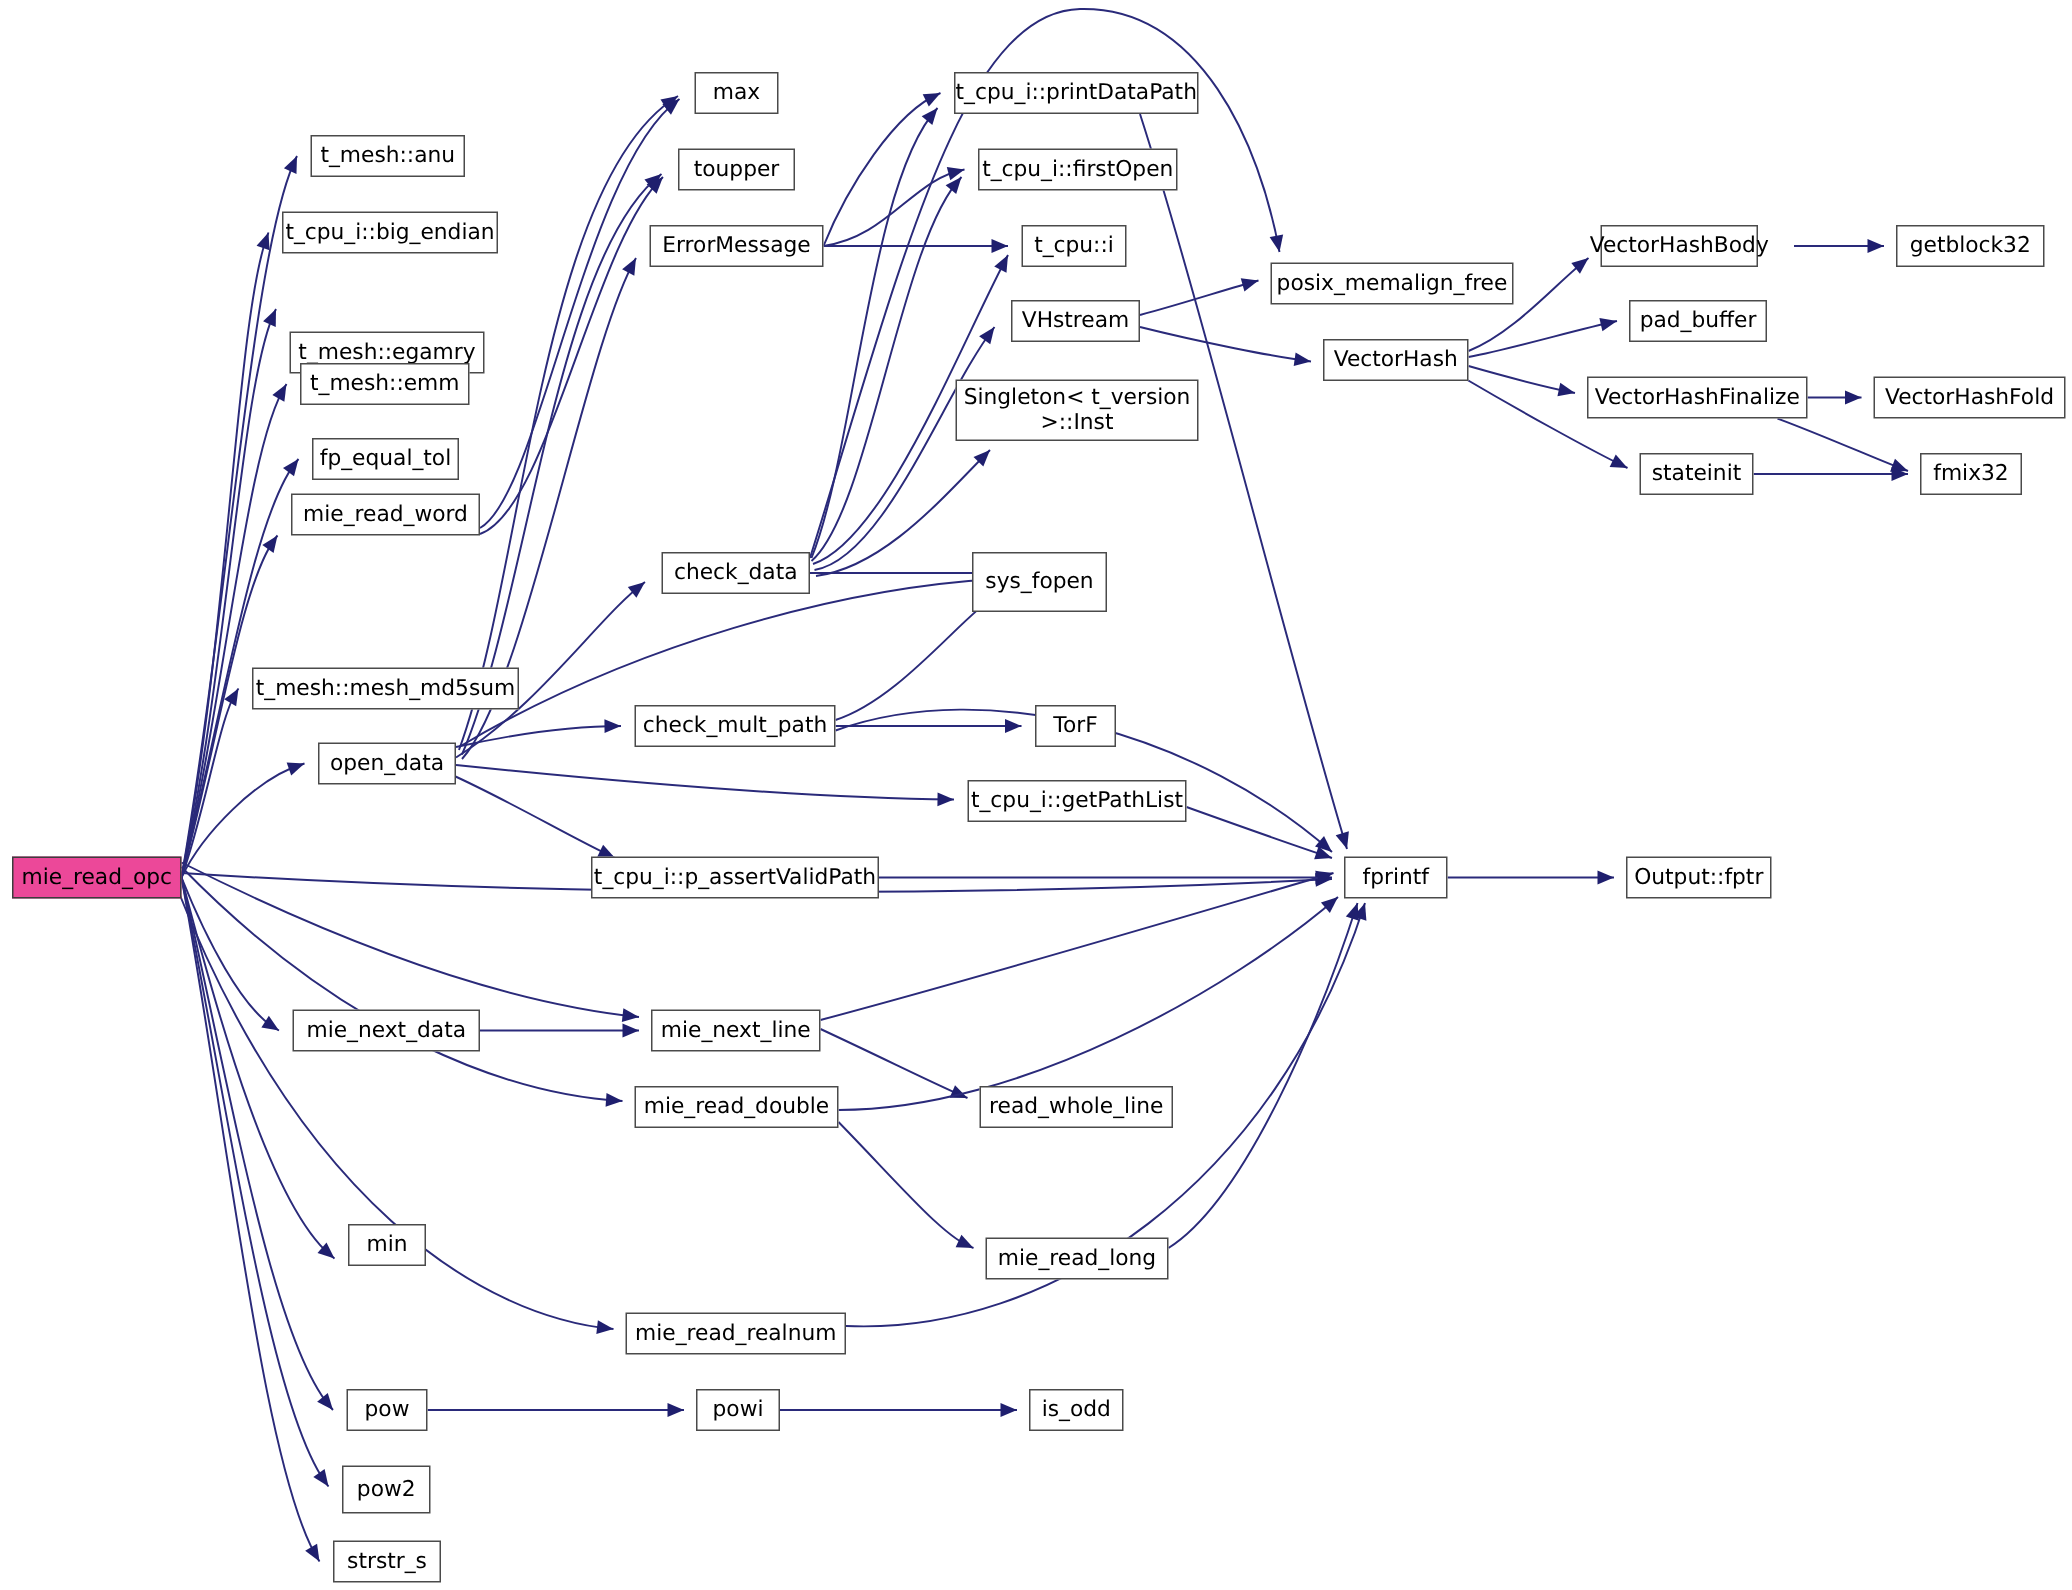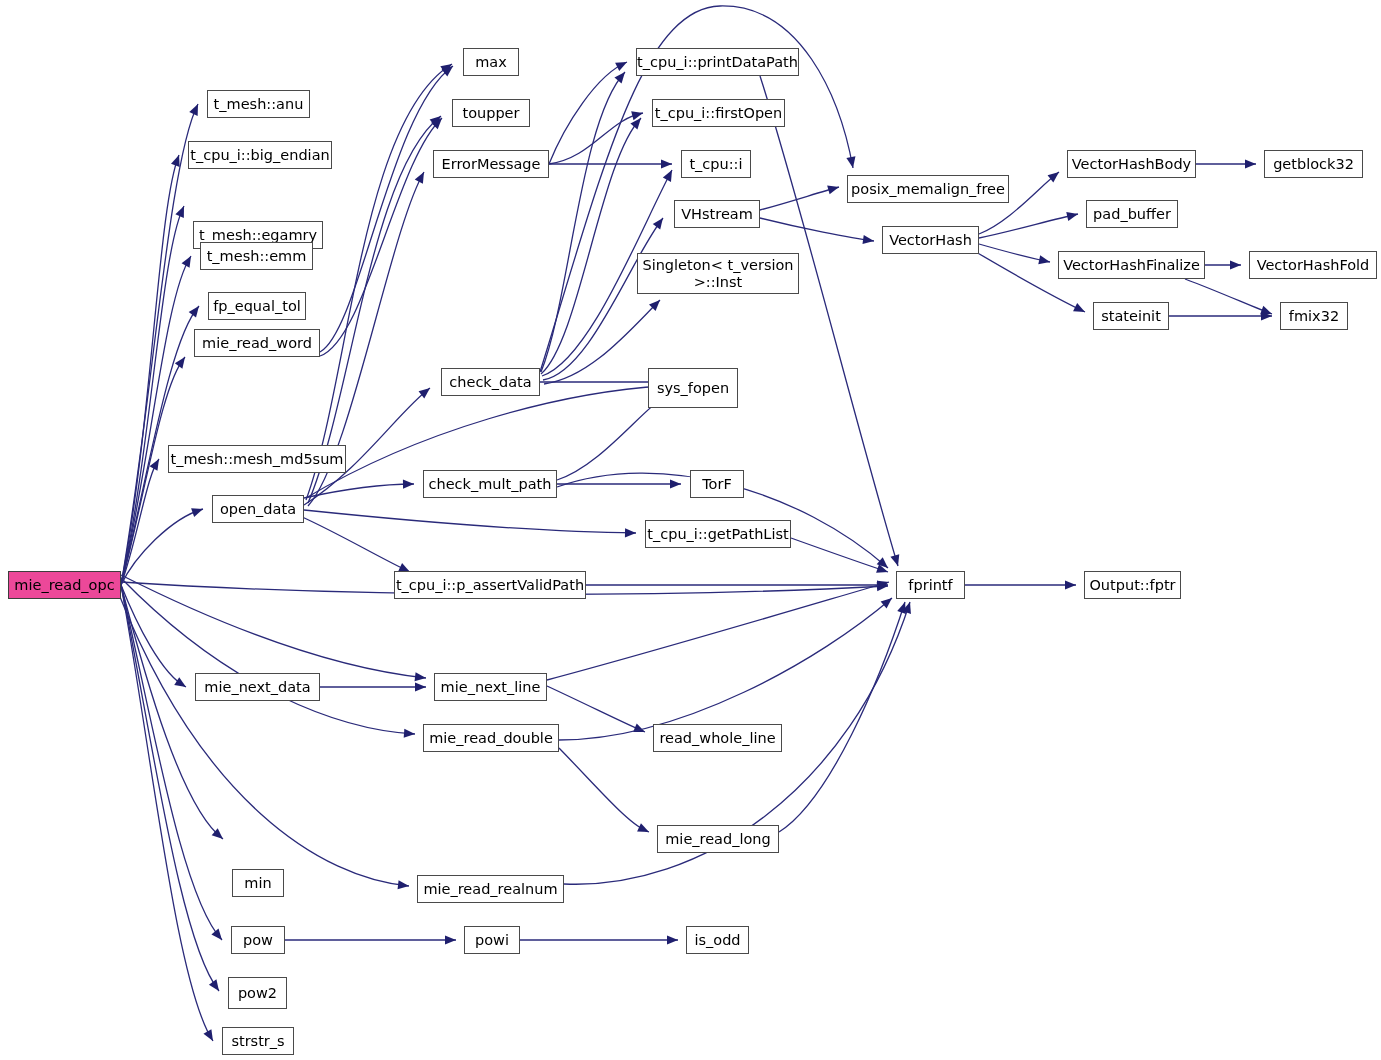--- a/index.html
+++ b/index.html
@@ -151,21 +151,21 @@
       <div class="node cur" style="left: 8px; top: 571px; width: 113px; height: 28px;"><span>mie_read_opc</span></div>
       <div class="node" style="left: 207px; top: 90px; width: 103px; height: 28px;"><span>t_mesh::anu</span></div>
       <div class="node" style="left: 188px; top: 141px; width: 144px; height: 28px;"><span>t_cpu_i::big_endian</span></div>
       <div class="node" style="left: 193px; top: 192px; width: 130px; height: 28px; margin-top: 29px;"><span>t_mesh::egamry</span></div>
       <div class="node" style="left: 200px; top: 242px; width: 113px; height: 28px;"><span>t_mesh::emm</span></div>
       <div class="node" style="left: 208px; top: 292px; width: 98px; height: 28px;"><span>fp_equal_tol</span></div>
       <div class="node" style="left: 194px; top: 329px; width: 126px; height: 28px;"><span>mie_read_word</span></div>
       <div class="node" style="left: 168px; top: 445px; width: 178px; height: 28px;"><span>t_mesh::mesh_md5sum</span></div>
       <div class="node" style="left: 212px; top: 495px; width: 92px; height: 28px;"><span>open_data</span></div>
       <div class="node" style="left: 195px; top: 673px; width: 125px; height: 28px;"><span>mie_next_data</span></div>
-      <div class="node" style="left: 232px; top: 869px; width: 52px; height: 28px;"><span>min</span></div>
+      <div class="node" style="left: 232px; top: 816px; width: 52px; height: 28px;"><span>min</span></div>
       <div class="node" style="left: 231px; top: 926px; width: 54px; height: 28px;"><span>pow</span></div>
       <div class="node" style="left: 228px; top: 977px; width: 59px; height: 32px;"><span>pow2</span></div>
       <div class="node" style="left: 222px; top: 1027px; width: 72px; height: 28px;"><span>strstr_s</span></div>
       <div class="node" style="left: 463px; top: 48px; width: 56px; height: 28px;"><span>max</span></div>
       <div class="node" style="left: 452px; top: 99px; width: 78px; height: 28px;"><span>toupper</span></div>
       <div class="node" style="left: 433px; top: 150px; width: 116px; height: 28px;"><span>ErrorMessage</span></div>
       <div class="node" style="left: 441px; top: 368px; width: 99px; height: 28px;"><span>check_data</span></div>
       <div class="node" style="left: 423px; top: 470px; width: 134px; height: 28px;"><span>check_mult_path</span></div>
       <div class="node" style="left: 394px; top: 571px; width: 192px; height: 28px;"><span>t_cpu_i::p_assertValidPath</span></div>
       <div class="node" style="left: 434px; top: 673px; width: 113px; height: 28px;"><span>mie_next_line</span></div>
@@ -180,21 +180,21 @@
 &gt;::Inst</span></div>
       <div class="node" style="left: 648px; top: 368px; width: 90px; height: 40px;"><span>sys_fopen</span></div>
       <div class="node" style="left: 690px; top: 470px; width: 54px; height: 28px;"><span>TorF</span></div>
       <div class="node" style="left: 645px; top: 520px; width: 146px; height: 28px;"><span>t_cpu_i::getPathList</span></div>
       <div class="node" style="left: 653px; top: 724px; width: 129px; height: 28px;"><span>read_whole_line</span></div>
       <div class="node" style="left: 657px; top: 825px; width: 122px; height: 28px;"><span>mie_read_long</span></div>
       <div class="node" style="left: 686px; top: 926px; width: 63px; height: 28px;"><span>is_odd</span></div>
       <div class="node" style="left: 847px; top: 175px; width: 162px; height: 28px;"><span>posix_memalign_free</span></div>
       <div class="node" style="left: 882px; top: 226px; width: 97px; height: 28px;"><span>VectorHash</span></div>
       <div class="node" style="left: 896px; top: 571px; width: 69px; height: 28px;"><span>fprintf</span></div>
-      <div class="node" style="left: 1067px; top: 150px; width: 129px; height: 28px;"><span>VectorHashBody</span></div>
+      <div class="node" style="left: 1067px; top: 150px; width: 105px; height: 28px;"><span>VectorHashBody</span></div>
       <div class="node" style="left: 1086px; top: 200px; width: 92px; height: 28px;"><span>pad_buffer</span></div>
       <div class="node" style="left: 1058px; top: 251px; width: 147px; height: 28px;"><span>VectorHashFinalize</span></div>
       <div class="node" style="left: 1093px; top: 302px; width: 76px; height: 28px;"><span>stateinit</span></div>
       <div class="node" style="left: 1084px; top: 571px; width: 97px; height: 28px;"><span>Output::fptr</span></div>
       <div class="node" style="left: 1264px; top: 150px; width: 99px; height: 28px;"><span>getblock32</span></div>
       <div class="node" style="left: 1249px; top: 251px; width: 128px; height: 28px;"><span>VectorHashFold</span></div>
       <div class="node" style="left: 1280px; top: 302px; width: 68px; height: 28px;"><span>fmix32</span></div>
     </div>
 </div>
 

